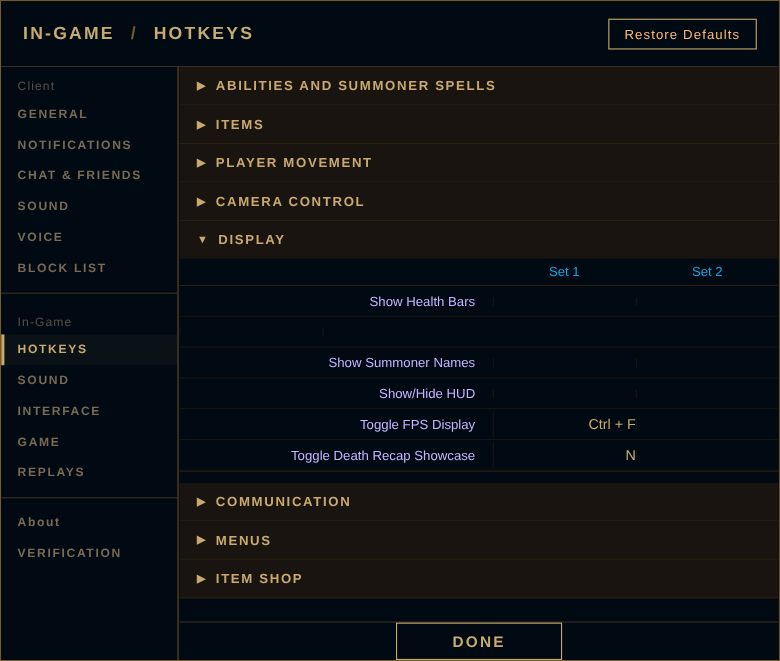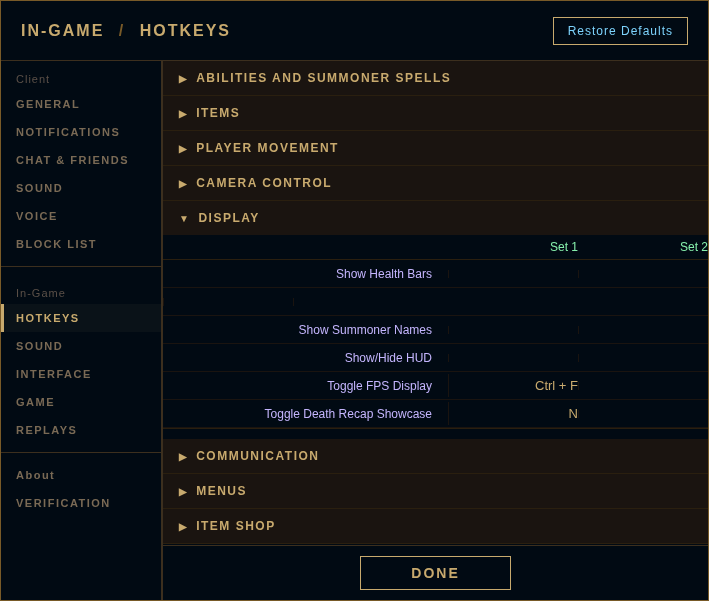--- a/index.html
+++ b/index.html
@@ -45,21 +45,21 @@
       margin: 0 8px;
     }
 
     .header-title span.highlight {
       color: #c8aa6e;
     }
 
     .restore-defaults-btn {
       border: 1px solid #c8aa6e;
       background: transparent;
-      color: #7dd3fc;
+      color: #fdba74;
       padding: 6px 14px;
       font-size: 12px;
       cursor: pointer;
       letter-spacing: 1px;
     }
 
     
     .main-layout {
       display: flex;
       flex: 1;
@@ -178,23 +178,23 @@
       border-bottom: 1px solid #2a1f0f;
     }
 
     .hotkey-col-name {
       flex: 1;
       padding-left: 16px;
     }
 
     .hotkey-col-set {
       width: 130px;
-      text-align: right;
+      text-align: center;
       font-size: 12px;
-      color: #86efac;
+      color: #0ea5e9;
     }
 
     .hotkey-row {
       display: flex;
       align-items: center;
       border-bottom: 1px solid #1a1410;
       min-height: 28px;
     }
 
     .hotkey-row-name {
@@ -212,21 +212,20 @@
       color: #c8aa6e;
       padding: 4px 0;
       border-left: 1px solid #1a1410;
     }
 
     
     .footer {
       display: flex;
       justify-content: center;
       align-items: center;
-      padding: 10px;
       border-top: 1px solid #3c2f1e;
       background: #010a13;
     }
 
     .done-btn {
       background: transparent;
       border: 1px solid #c8aa6e;
       color: #c8aa6e;
       padding: 8px 50px;
       font-size: 14px;

